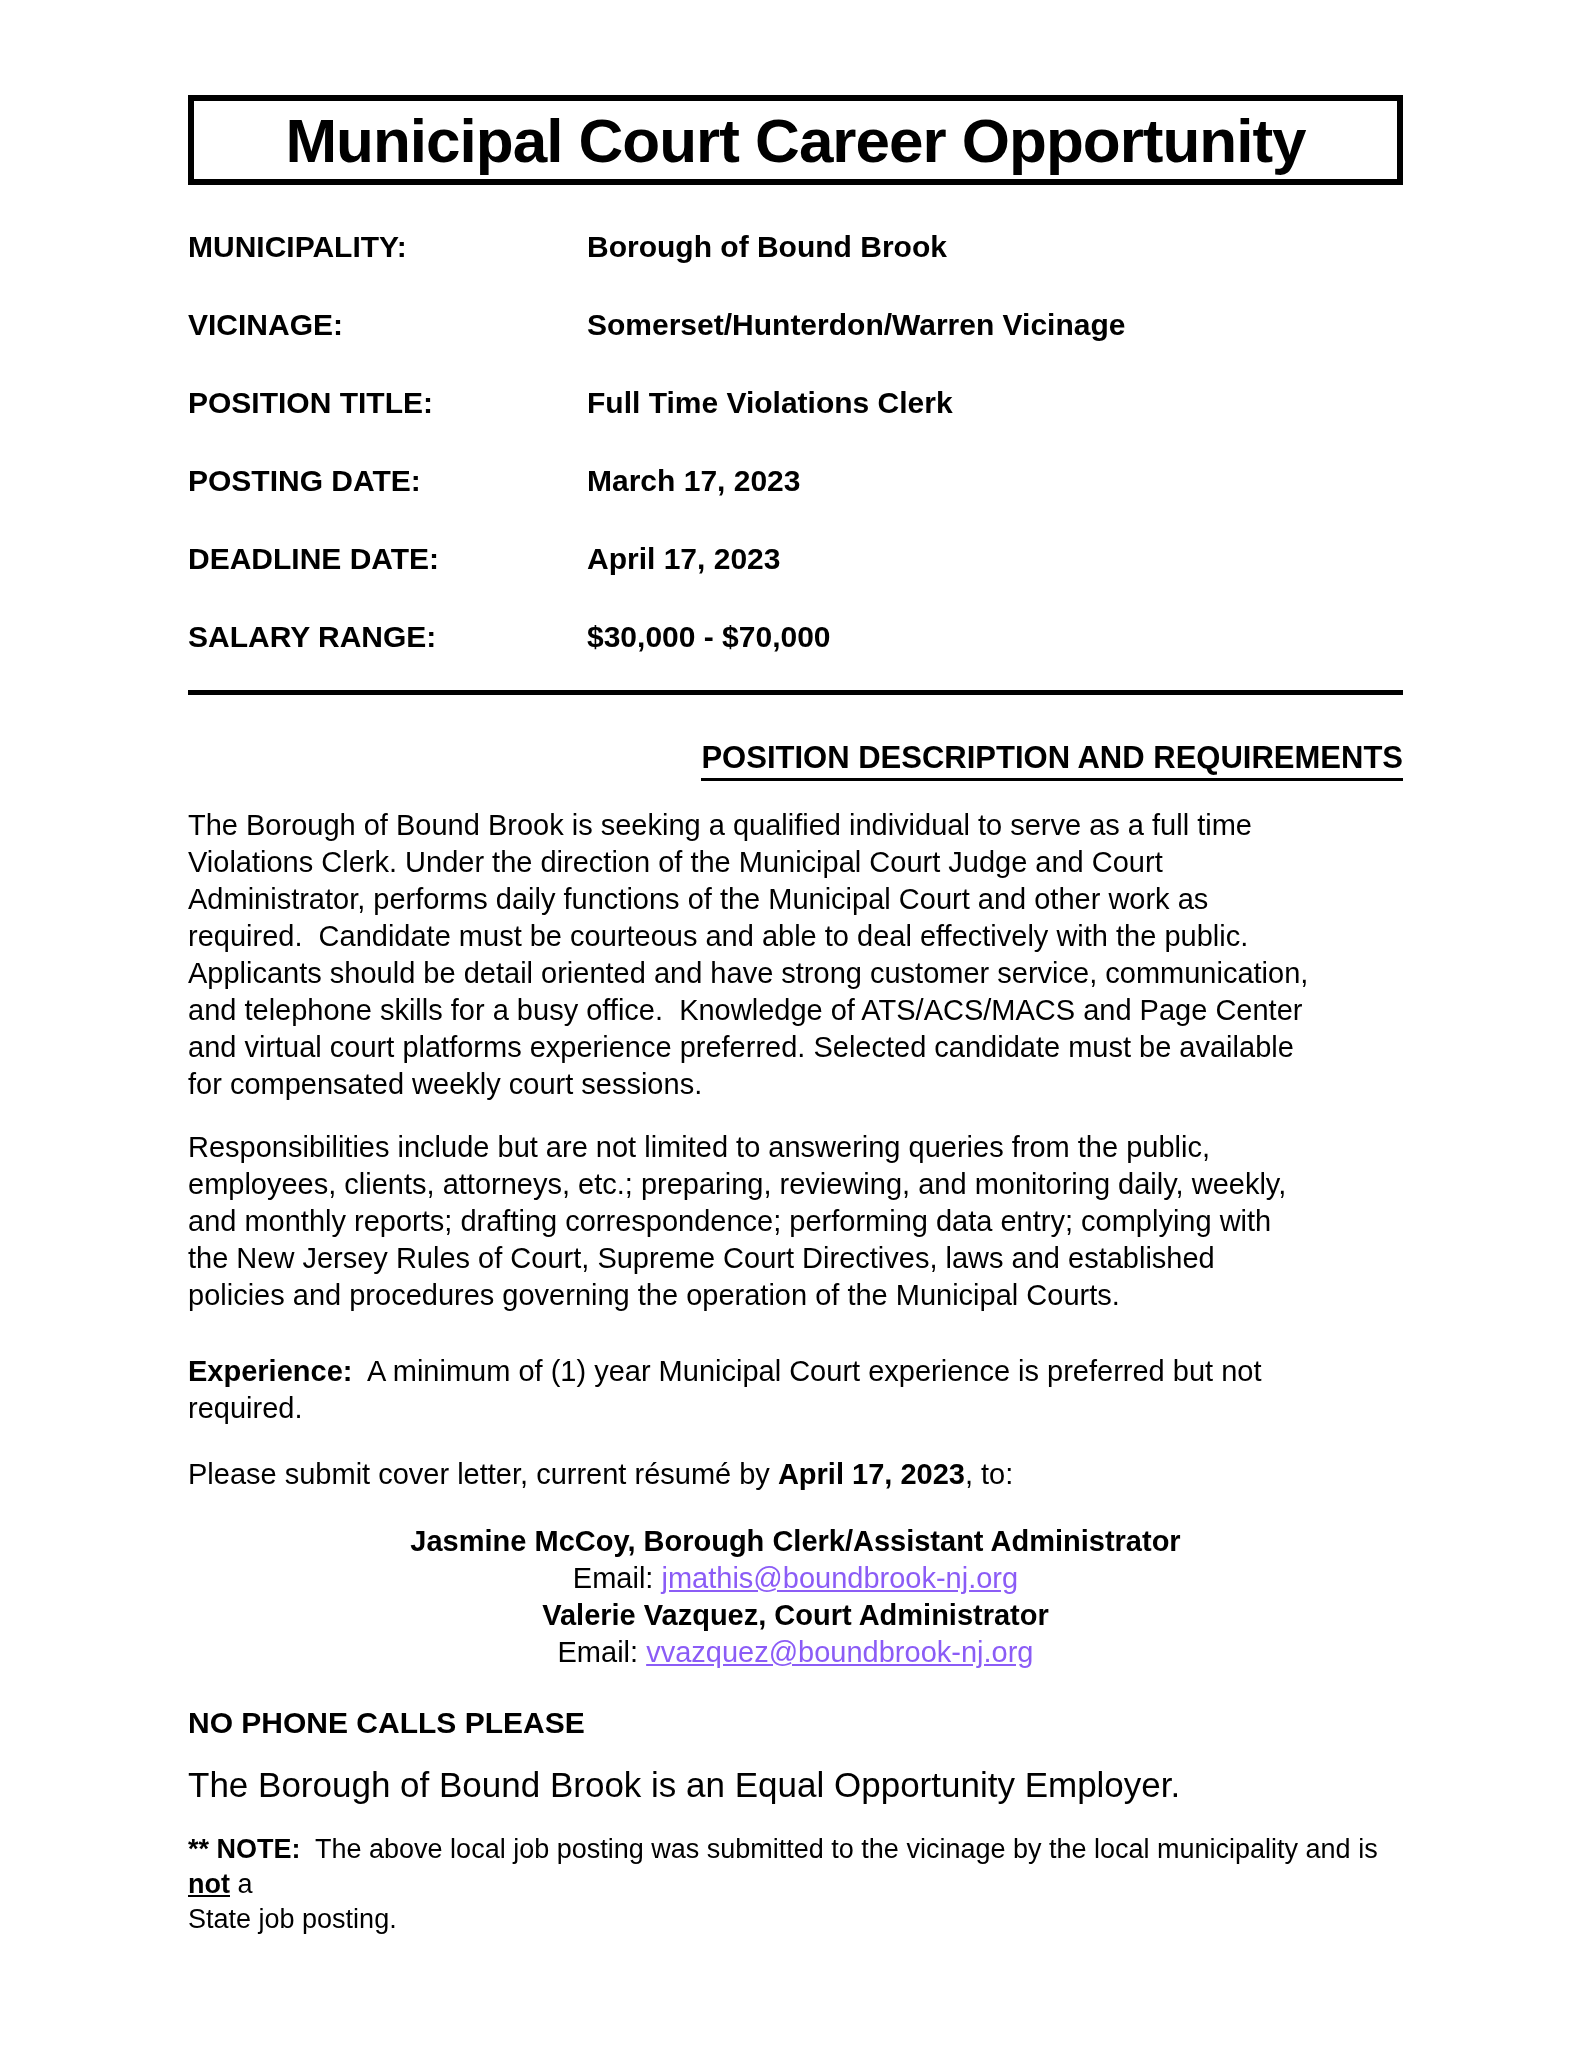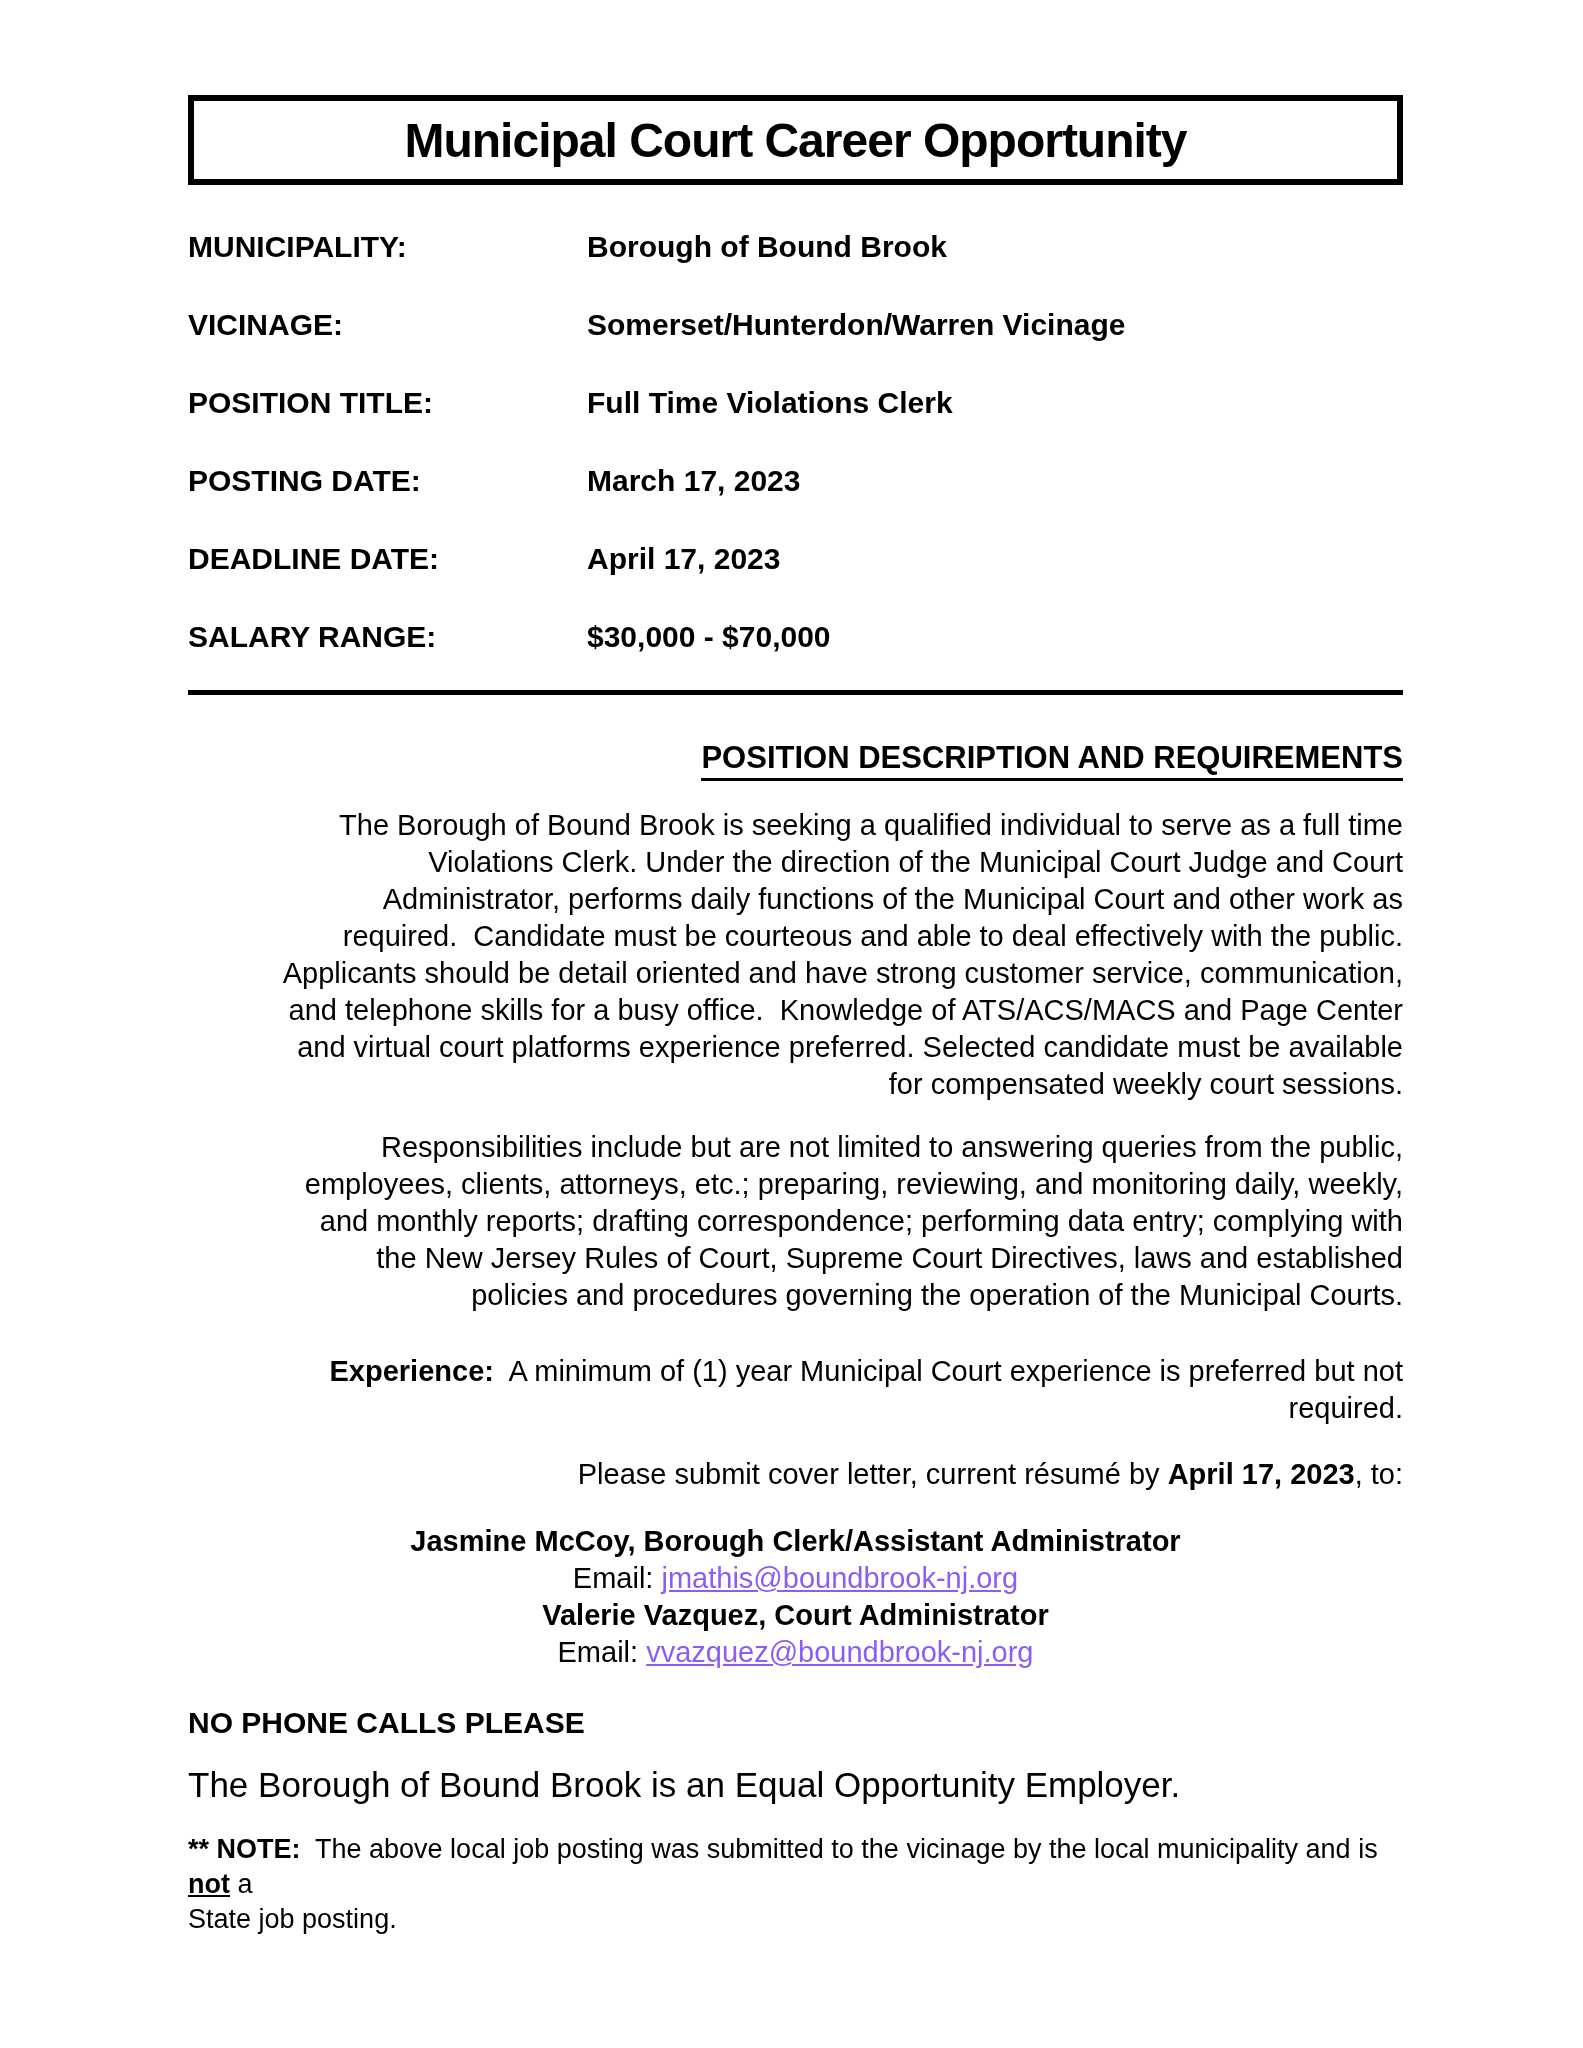--- a/index.html
+++ b/index.html
@@ -9,30 +9,30 @@
     box-sizing:border-box;
     padding:95px 180px 0 188px;
     position:relative;overflow:hidden;
   }
   .title-box{
     border:6px solid #000;
     height:90px;box-sizing:border-box;
     display:flex;align-items:center;justify-content:center;
   }
   .title-box .title{
-    font-size:48px;font-weight:bold;letter-spacing:-1px;white-space:nowrap;text-align:right;
+    font-size:62px;font-weight:bold;letter-spacing:-1px;white-space:nowrap;text-align:right;
   }
   .fields{margin-top:46px;}
   .field-row{display:flex;font-size:30px;font-weight:bold;line-height:31px;margin-bottom:47px;}
   .field-label{flex:0 0 399px;}
   .field-value{flex:1 1 auto;}
   .rule{height:5px;background:#000;margin-top:-9px;}
   .section-heading{margin-top:46px;text-align:right;font-size:31px;font-weight:bold;line-height:33px;}
   .section-heading span{border-bottom:3px solid #000;padding-bottom:3px;}
-  .para{font-size:29px;line-height:37px;margin:0;white-space:pre-wrap;text-align:right;}
+  .para{font-size:29px;line-height:37px;margin:0;white-space:pre-wrap;}
   .p-desc{margin-top:33px;}
   .p-resp{margin-top:26px;}
   .p-exp{margin-top:39px;}
   .p-submit{margin-top:29px;}
   .bold{font-weight:bold;}
   .contacts{margin-top:30px;text-align:center;font-size:29px;line-height:37px;}
   .contact-name{font-weight:bold;}
   .email-link{color:#8b5cf6;text-decoration:underline;cursor:pointer;}
   .no-calls{margin-top:36px;font-size:30px;font-weight:bold;line-height:31px;}
   .eoe{margin-top:33px;font-size:35px;line-height:28px;}

